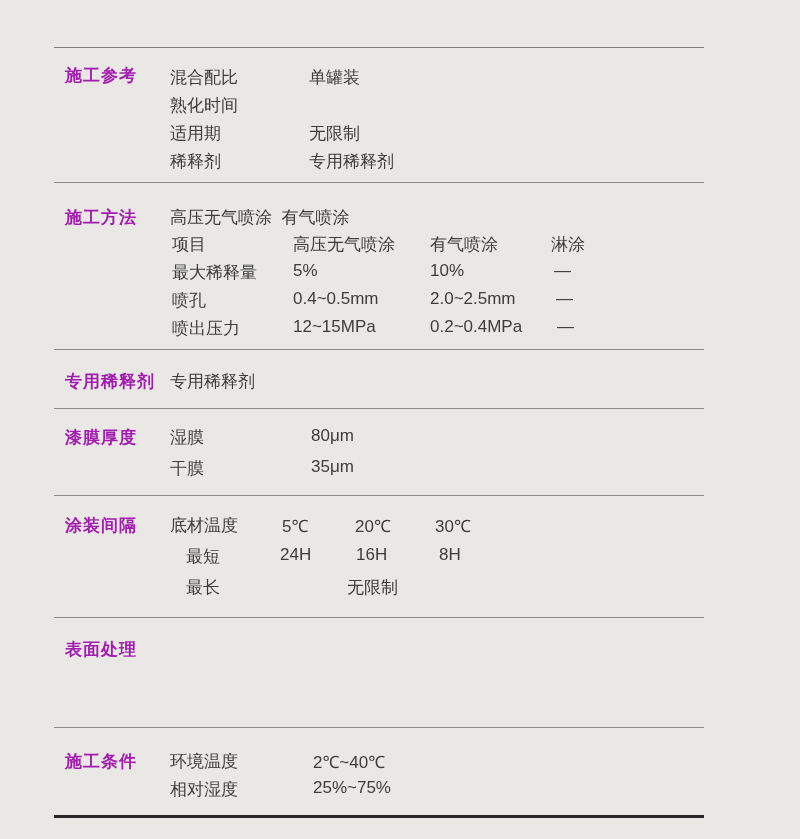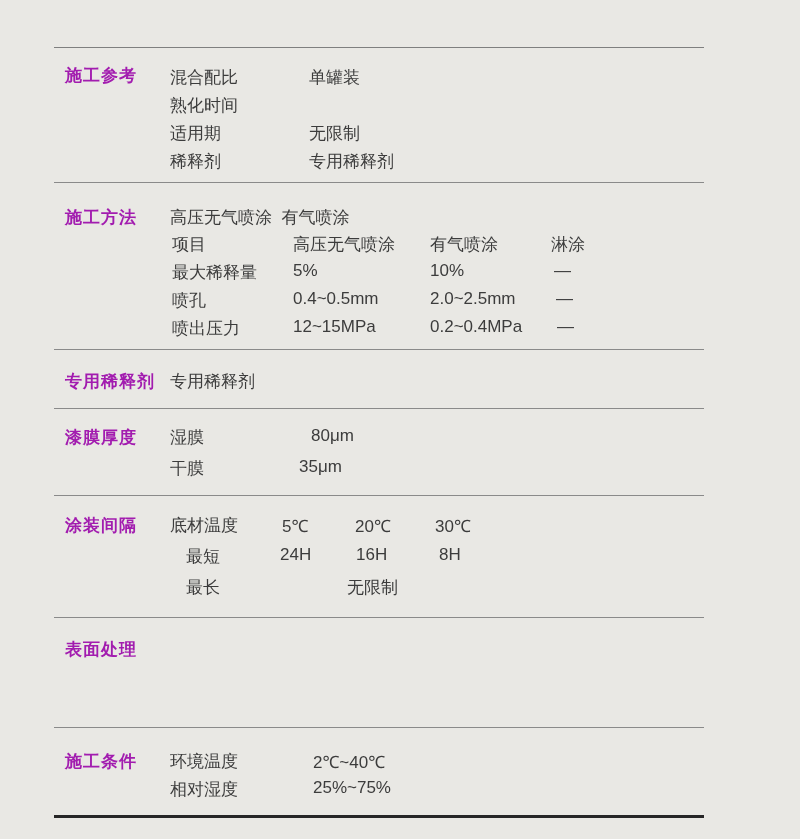--- a/index.html
+++ b/index.html
@@ -67,21 +67,21 @@
   <span class="t" style="left:430px;top:317px">0.2~0.4MPa</span>
   <span class="t" style="left:557px;top:317px">—</span>
 
   <span class="lab" style="left:65px;top:370px">专用稀释剂</span>
   <span class="t" style="left:170px;top:370px">专用稀释剂</span>
 
   <span class="lab" style="left:65px;top:426px">漆膜厚度</span>
   <span class="t" style="left:170px;top:426px">湿膜</span>
   <span class="t" style="left:311px;top:426px">80μm</span>
   <span class="t" style="left:170px;top:457px">干膜</span>
-  <span class="t" style="left:299px;top:457px">35μm</span>
+  <span class="t" style="left:311px;top:457px">35μm</span>
 
   <span class="lab" style="left:65px;top:514px">涂装间隔</span>
   <span class="t" style="left:170px;top:514px">底材温度</span>
   <span class="t" style="left:282px;top:514px">5℃</span>
   <span class="t" style="left:355px;top:514px">20℃</span>
   <span class="t" style="left:435px;top:514px">30℃</span>
 
   <span class="t" style="left:186px;top:545px">最短</span>
   <span class="t" style="left:280px;top:545px">24H</span>
   <span class="t" style="left:356px;top:545px">16H</span>

